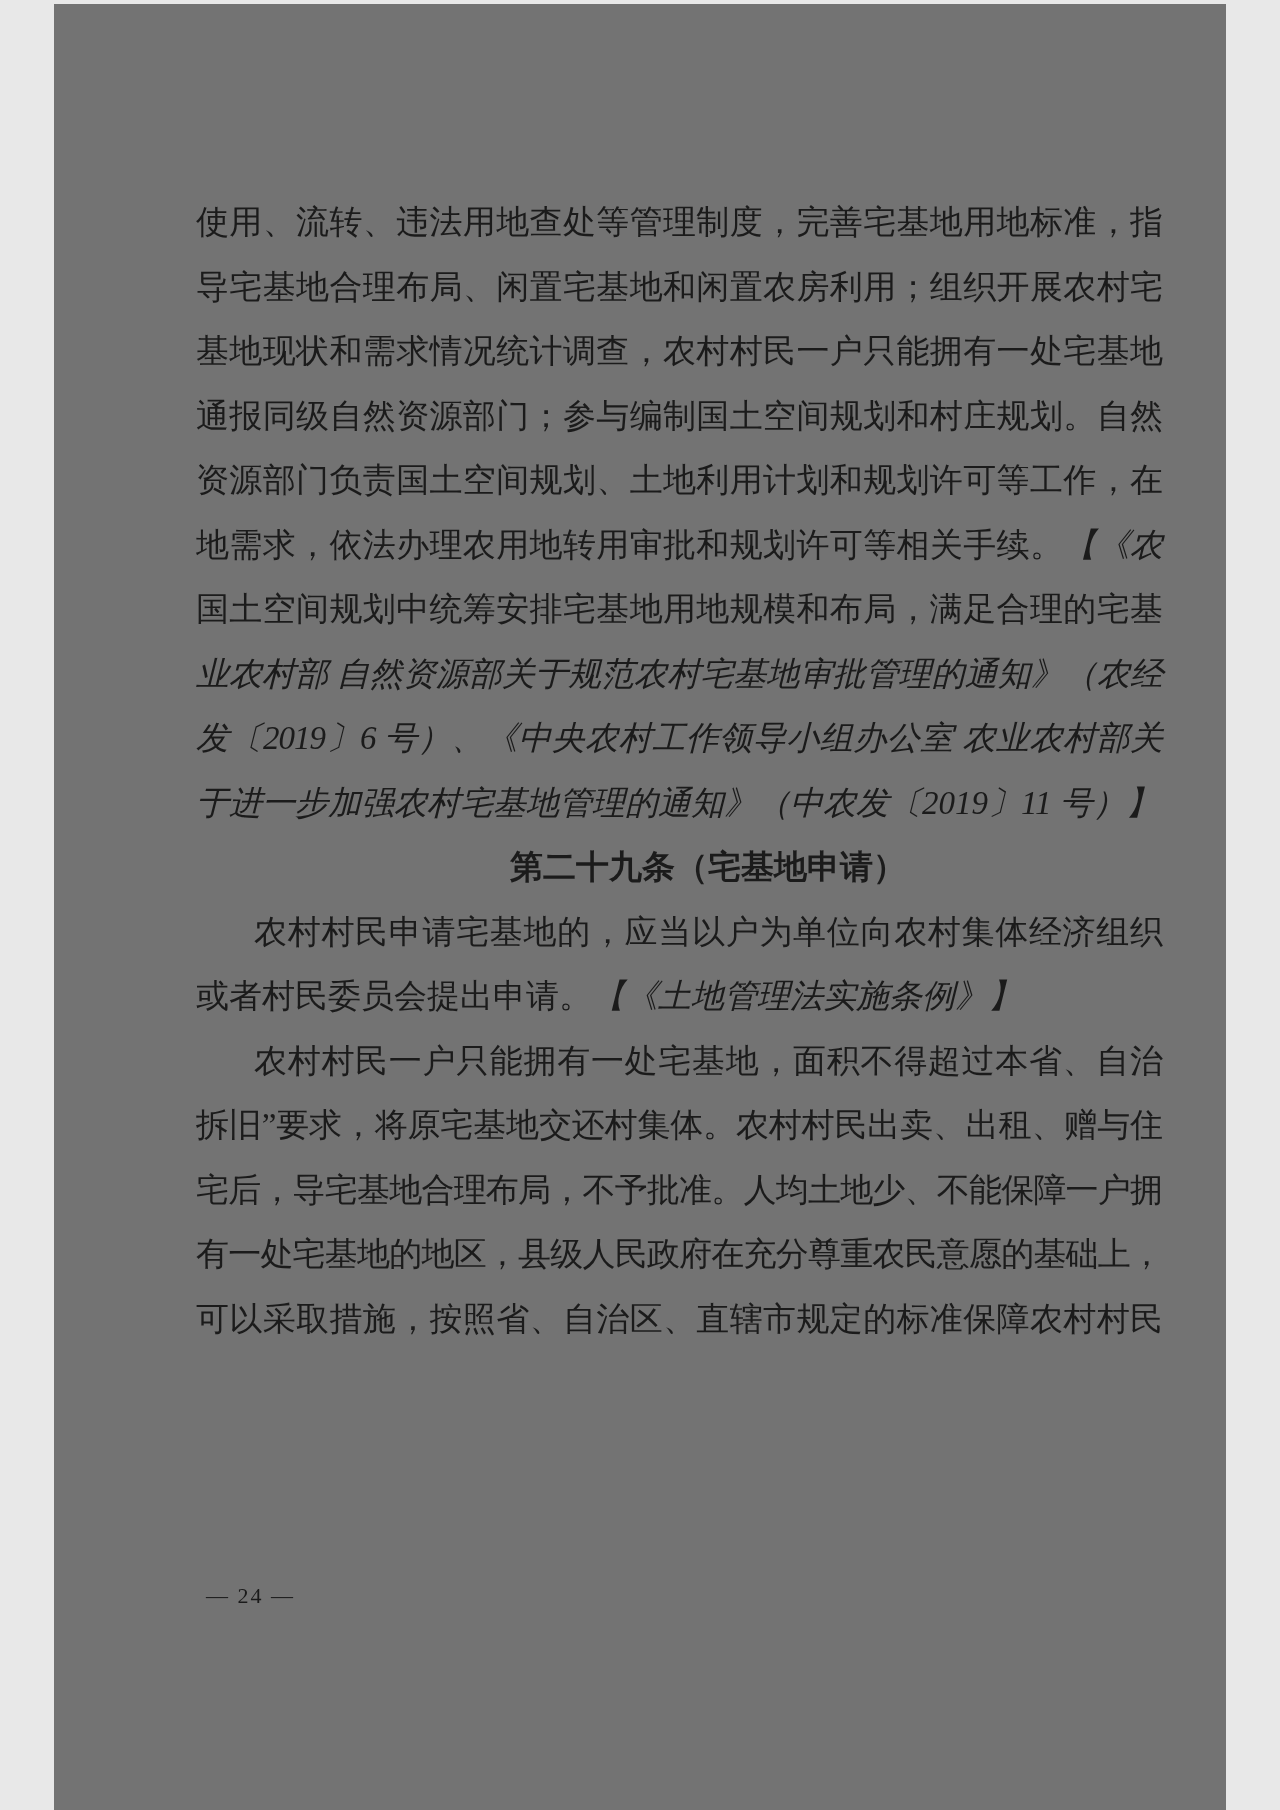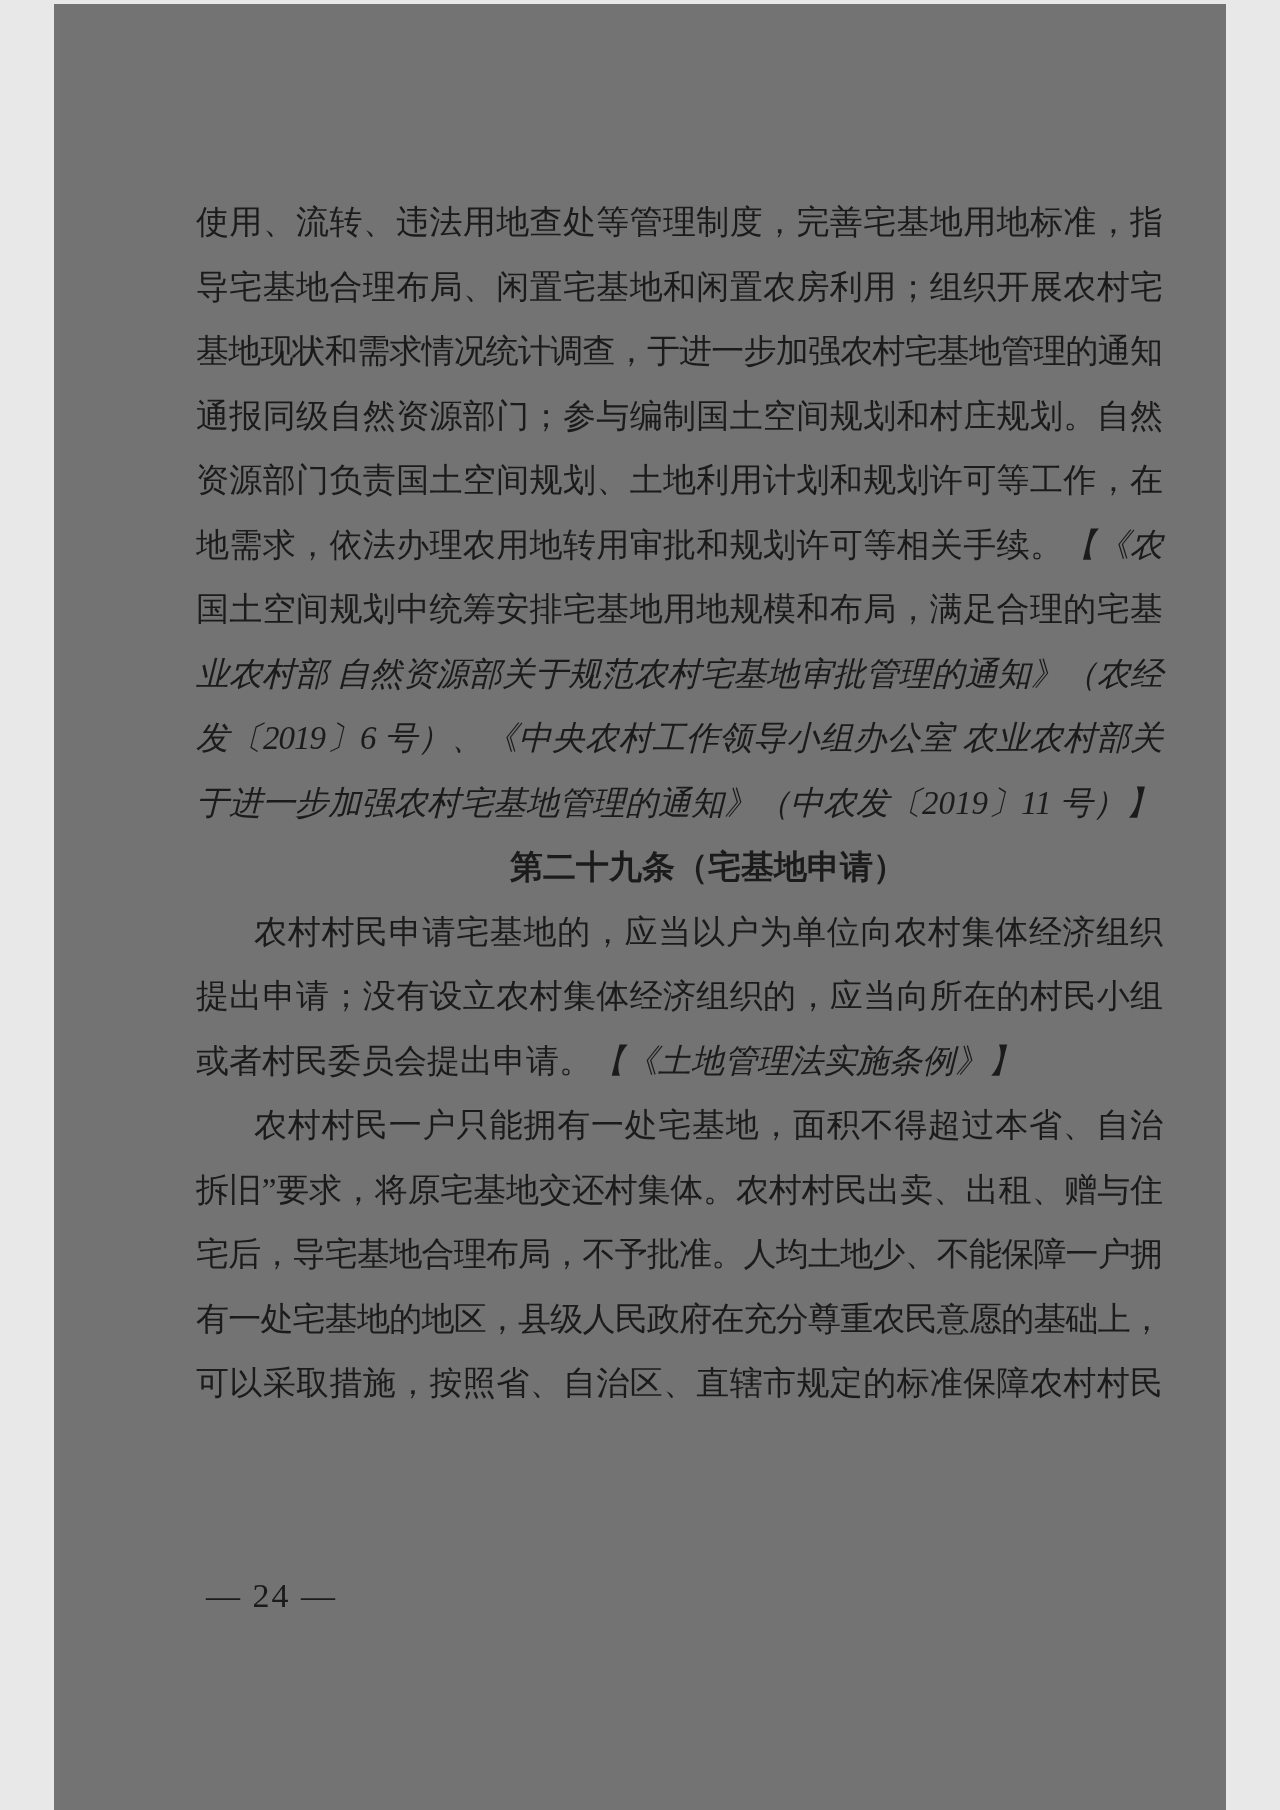--- a/index.html
+++ b/index.html
@@ -37,47 +37,46 @@
     font-family: "Liberation Sans", "DejaVu Sans", sans-serif;
     text-align: center;
   }
   .cite { font-style: italic; }
   .footer {
     position: absolute;
     left: 152px;
     top: 1570px;
     height: 44px;
     line-height: 44px;
-    font-size: 34px;
+    font-size: 22px;
     letter-spacing: 2px;
   }
 </style>
 </head>
 <body>
 
 <div class="page">
   <div class="content">
 
     <div class="ln j">使用、流转、违法用地查处等管理制度，完善宅基地用地标准，指</div>
     <div class="ln j">导宅基地合理布局、闲置宅基地和闲置农房利用；组织开展农村宅</div>
-    <div class="ln j">基地现状和需求情况统计调查，于进一步加强农村宅基地管理的通知</div>
+    <div class="ln j">基地现状和需求情况统计调查，农村村民一户只能拥有一处宅基地</div>
     <div class="ln j">通报同级自然资源部门；参与编制国土空间规划和村庄规划。自然</div>
     <div class="ln j">资源部门负责国土空间规划、土地利用计划和规划许可等工作，在</div>
     <div class="ln j"><span>地需求，依法办理农用地转用审批和规划许可等相关手续。</span><span class="cite">【《农</span></div>
 
     <div class="ln j">国土空间规划中统筹安排宅基地用地规模和布局，满足合理的宅基</div>
 
     <div class="ln j cite">业农村部 自然资源部关于规范农村宅基地审批管理的通知》（农经</div>
     <div class="ln j cite">发〔2019〕6 号）、《中央农村工作领导小组办公室 农业农村部关</div>
     <div class="ln pe cite">于进一步加强农村宅基地管理的通知》（中农发〔2019〕11 号）】</div>
 
     <div class="ln pe hd ind">第二十九条（宅基地申请）</div>
 
     <div class="ln j ind">农村村民申请宅基地的，应当以户为单位向农村集体经济组织</div>
-    <div class="ln j">提出申请；没有设立农村集体经济组织的，应当向所在的村民小组</div>
 
     <div class="ln pe"><span>或者村民委员会提出申请。</span><span class="cite">【《土地管理法实施条例》】</span></div>
 
     <div class="ln j ind">农村村民一户只能拥有一处宅基地，面积不得超过本省、自治</div>
     <div class="ln j">拆旧”要求，将原宅基地交还村集体。农村村民出卖、出租、赠与住</div>
     <div class="ln j">宅后，导宅基地合理布局，不予批准。人均土地少、不能保障一户拥</div>
     <div class="ln j">有一处宅基地的地区，县级人民政府在充分尊重农民意愿的基础上，</div>
     <div class="ln j">可以采取措施，按照省、自治区、直辖市规定的标准保障农村村民</div>
 
 

